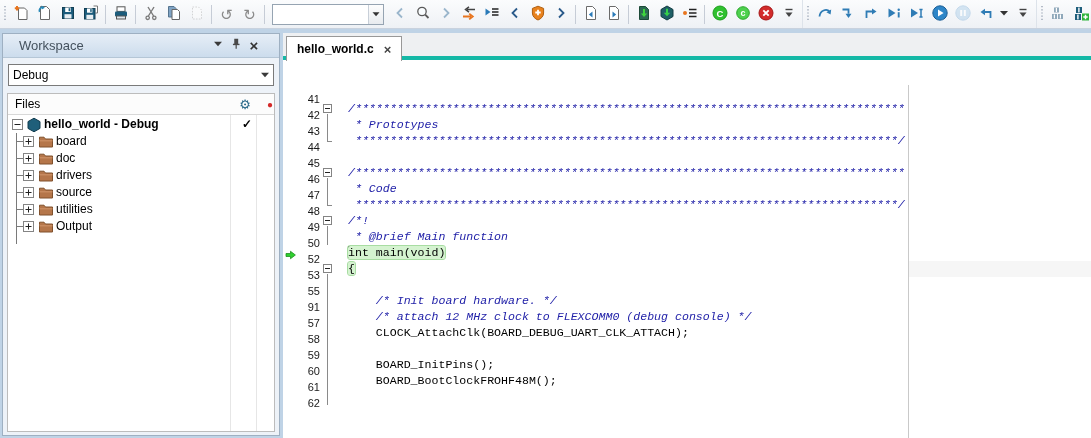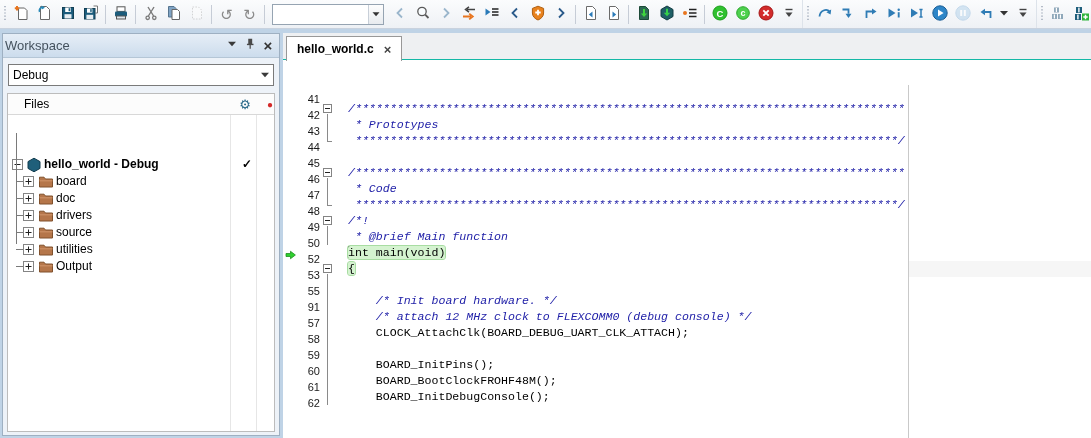--- a/index.html
+++ b/index.html
@@ -23,52 +23,52 @@
   .tb-combo input { flex:1; min-width:0; border:none; outline:none; height:17px;
                     font:12px "Liberation Sans",sans-serif; padding:0 3px; }
   .combo-arrow { width:15px; height:100%; display:flex; align-items:center; justify-content:center;
                  background:linear-gradient(#fdfdfd,#e8ebef); border-left:1px solid #c8cfd8; }
   .glyph-icon { font-size:15px; color:#8a8a8a; line-height:1; }
 
   
   .workspace { position:absolute; left:2px; top:33px; width:278px; height:403px;
                background:#edf2f8; border:1px solid #9eb0c2; }
   .ws-title { height:24px; background:linear-gradient(#e6eef7,#ccdcec);
-              display:flex; align-items:center; padding:0 2px; border-bottom:1px solid #b5c6d6; }
+              display:flex; align-items:center; padding:0 16px; border-bottom:1px solid #b5c6d6; }
   .ws-title-text { flex:1; font-size:13px; color:#45525e; }
   .ws-title-btn { width:18px; height:18px; display:flex; align-items:center; justify-content:center; }
   .ws-combo { position:absolute; left:5px; right:5px; top:30px; height:22px; background:#fff;
               border:1px solid #7a7a7a; display:flex; align-items:center; }
   .ws-combo-text { flex:1; font-size:12px; color:#000; padding-left:4px; }
   .ws-combo-arrow { width:16px; height:100%; display:flex; align-items:center; justify-content:center; }
   .files-panel { position:absolute; left:4px; right:4px; top:59px; bottom:3px;
                  background:#fff; border:1px solid #bcbcbc; }
   .files-header { height:21px; background:#fcfcfc; border-bottom:1px solid #d8d8d8;
                   position:relative; display:flex; align-items:center; }
-  .files-header-label { font-size:12px; color:#000; padding-left:16px; }
+  .files-header-label { font-size:12px; color:#000; padding-left:7px; }
   .col-line { position:absolute; top:0; bottom:0; width:1px; background:#e6e6e6; }
   .hdr-gear { position:absolute; left:224px; width:26px; text-align:center;
               font-size:13px; color:#2a6a8a; }
   .hdr-dot  { position:absolute; left:250px; width:24px; text-align:center;
               font-size:10px; color:#d42a2a; }
   .tree { position:absolute; left:0; right:0; top:22px; bottom:0; overflow:hidden; }
   .tree-row { position:relative; height:17px; display:flex; align-items:center;
               font-size:12px; color:#000; }
-  .tree-row.root { font-weight:bold;margin-top:40px; }
+  .tree-row.root { font-weight:bold; }
   .t-exp { position:absolute; width:11px; height:11px; top:3px; }
   .t-icon { position:absolute; width:16px; height:16px; top:1px; }
   .t-label { position:absolute; top:1px; white-space:nowrap; }
   .t-check { position:absolute; left:226px; width:26px; text-align:center; top:1px;
              font-weight:bold; font-size:12px; }
   .t-vline { position:absolute; left:8px; width:1px; background:#7a7a7a; }
   .t-hline { position:absolute; left:8px; width:7px; height:1px; background:#7a7a7a; top:8px; }
 
   
   .editor { position:absolute; left:283px; top:33px; width:808px; height:405px; background:#fff; }
-  .tab-bar { height:27px; background:#eef0f2; border-bottom:1px solid #14b8a6; position:relative; }
+  .tab-bar { height:27px; background:#eef0f2; border-bottom:4px solid #14b8a6; position:relative; }
   .tab { position:absolute; left:3px; top:3px; height:25px; background:#fff;
          border:1px solid #989898; border-bottom:none; display:flex; align-items:center;
          padding:0 10px; z-index:2; }
   .tab-label { font-size:12px; font-weight:bold; color:#000; }
   .tab-close { margin-left:10px; font-size:13px; font-weight:bold; color:#444; line-height:1; }
   .context-bar { height:24px; background:#fbfbfb; border-bottom:1px solid #d2d2d2;
                  display:flex; align-items:flex-start;margin-top:25px; }
   .context-fn { font-size:15px; color:#000; padding-left:3px; }
   .code-area { position:absolute; left:0; right:0; top:52px; bottom:0; background:#fff; }
   .line { display:flex; height:16px; }
@@ -665,18 +665,17 @@
           <span class="fline"></span>
         </div>
         <div class="ln-text">    BOARD_BootClockFROHF48M();</div>
       </div>
       <div class="line">
         <div class="ln-margin"></div>
         <div class="ln-num">62</div>
         <div class="ln-fold">
           <span class="fline"></span>
         </div>
-        <div class="ln-text">    BOARD_InitDebugConsole();</div>
       </div>
     </div>
   <div class="rborder"></div>
   <div class="rband"></div>
 </div>
 
 </body></html>

